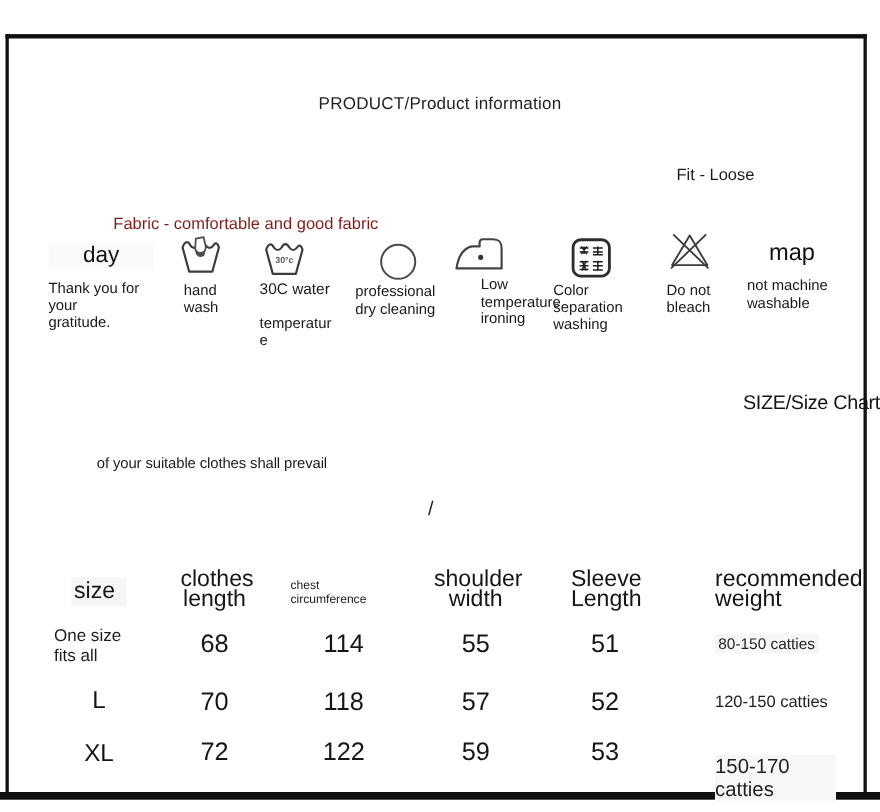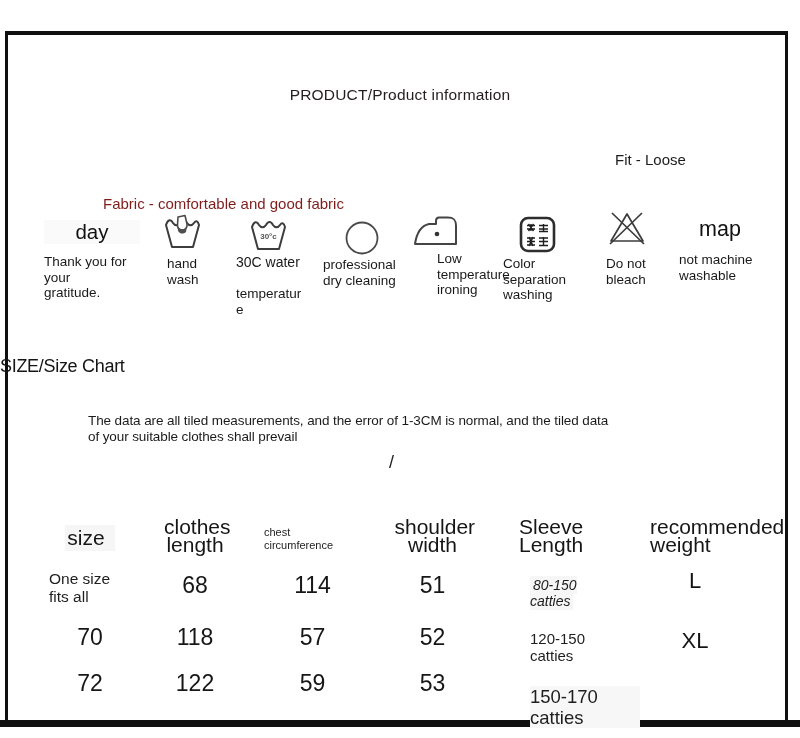--- a/index.html
+++ b/index.html
@@ -27,48 +27,48 @@
   .lbl-hand{left:167px;top:256px;width:52px;}
   .lbl-30c-a{left:236px;top:255px;width:80px;font-size:14px;}
   .lbl-30c-b{left:236px;top:286px;width:70px;word-break:break-all;}
   .lbl-dry{left:323px;top:257px;width:84px;}
   .lbl-iron{left:414px;top:251px;width:84px;margin-left:23px;}
   .lbl-color{left:503px;top:256px;width:80px;}
   .lbl-bleach{left:606px;top:256px;width:58px;}
   .map-title{left:680px;top:217px;width:80px;text-align:center;font-size:21.5px;color:#111;}
   .lbl-map{left:679px;top:252px;width:92px;}
   .ic-hand{left:161px;top:214px;}
-  .ic-30c{left:248px;top:217px;}
+  .ic-30c{left:238px;top:217px;}
   .ic-dry{left:344px;top:220px;}
   .ic-iron{left:413px;top:214px;}
   .ic-color{left:519px;top:216px;}
   .ic-bleach{left:602px;top:206px;}
   
-  .size-title{left:0;top:356px;width:800px;text-align:left;font-size:18px;letter-spacing:-.3px;color:#151515;}
+  .size-title{left:0;top:356px;width:800px;text-align:right;font-size:18px;letter-spacing:-.3px;color:#151515;}
   .note{left:88px;top:413px;width:660px;font-size:13.5px;line-height:15.5px;letter-spacing:-.1px;color:#1b1b1b;}
   .slash{left:389px;top:452px;font-size:18px;color:#222;}
   
   .tbl{left:40px;top:508px;width:740px;display:grid;
        grid-template-columns:100px 110px 125px 115px 120px 170px;
        grid-template-rows:58px 56px 44px 54px;}
   .cell{display:block;text-align:center;}
   .h-size{font-size:21px;padding-top:18px;color:#161616;}
   .h-size .patch{background:#f6f6f6;padding:1px 10px 2px 2px;}
   .h-std{font-size:21px;line-height:18px;padding-top:10px;color:#161616;}
   .h-small{font-size:11px;line-height:13px;padding-top:18px;text-align:left;padding-left:14px;color:#222;}
   .inner{display:inline-block;}
   .w62{width:62px;} .w92{width:92px;} .w76{width:76px;} .w62b{width:62px;} .w105{width:105px;text-align:left;}
   .col6{ text-align:left;padding-left:40px;}
   .r-size{font-size:15.5px;line-height:17.5px;padding-top:4px;text-align:left;padding-left:9px;}
   .r-size .inner{width:85px;}
   .r-letter{font-size:22px;padding-top:2px;color:#141414;}
   .num{font-size:23px;padding-top:6px;color:#161616;}
   .num2{font-size:23px;padding-top:2px;color:#161616;}
   .num3{font-size:23px;padding-top:4px;color:#161616;}
-  .wt1{font-size:14px;padding-top:11px;font-style:italic;}
+  .wt1{font-size:14px;padding-top:11px;}
   .wt1 .patch{background:#f6f6f6;padding:1px 3px;}
   .wt2{font-size:15px;padding-top:8px;}
   .wt3{font-size:18.5px;line-height:21px;padding-top:4px;margin-top:16px;}
   .wt3 .inner{width:110px;background:#f7f7f7;text-align:left;}
   svg{display:block;}
 </style>
 </head>
 <body>
 
 <div id="canvas">
@@ -142,37 +142,37 @@
       <path d="M10,7 L42,38 M40,7 L8,38" stroke="#3c3c3c" stroke-width="1.7" fill="none"></path>
     </svg>
   </div>
   <div class="abs lbl-bleach care-label">Do not bleach</div>
 
   <div class="abs map-title">map</div>
   <div class="abs lbl-map care-label">not machine washable</div>
 
   <div class="abs size-title">SIZE/Size Chart</div>
   <div class="abs note">
-    <div>The data are all tiled measurements, and the error of 1-3CM is normal, and the tiled data</div>
     <div>of your suitable clothes shall prevail</div>
   </div>
   <div class="abs slash">/</div>
 
   <div class="abs tbl">
 
     <div class="cell h-size"><span class="patch">size</span></div>
     <div class="cell h-std"><span class="inner w62">clothes length</span></div>
     <div class="cell h-small"><span class="inner w92">chest circumference</span></div>
     <div class="cell h-std"><span class="inner w76">shoulder width</span></div>
     <div class="cell h-std"><span class="inner w62b">Sleeve Length</span></div>
     <div class="cell h-std col6"><span class="inner w105">recommended weight</span></div>
 
     <div class="cell r-size"><span class="inner">One size fits all</span></div>
     <div class="cell num">68</div>
     <div class="cell num">114</div>
+    <div class="cell num">55</div>
     <div class="cell num">51</div>
     <div class="cell wt1 col6"><span class="patch">80-150 catties</span></div>
 
     <div class="cell r-letter">L</div>
     <div class="cell num2">70</div>
     <div class="cell num2">118</div>
     <div class="cell num2">57</div>
     <div class="cell num2">52</div>
     <div class="cell wt2 col6">120-150 catties</div>
 

